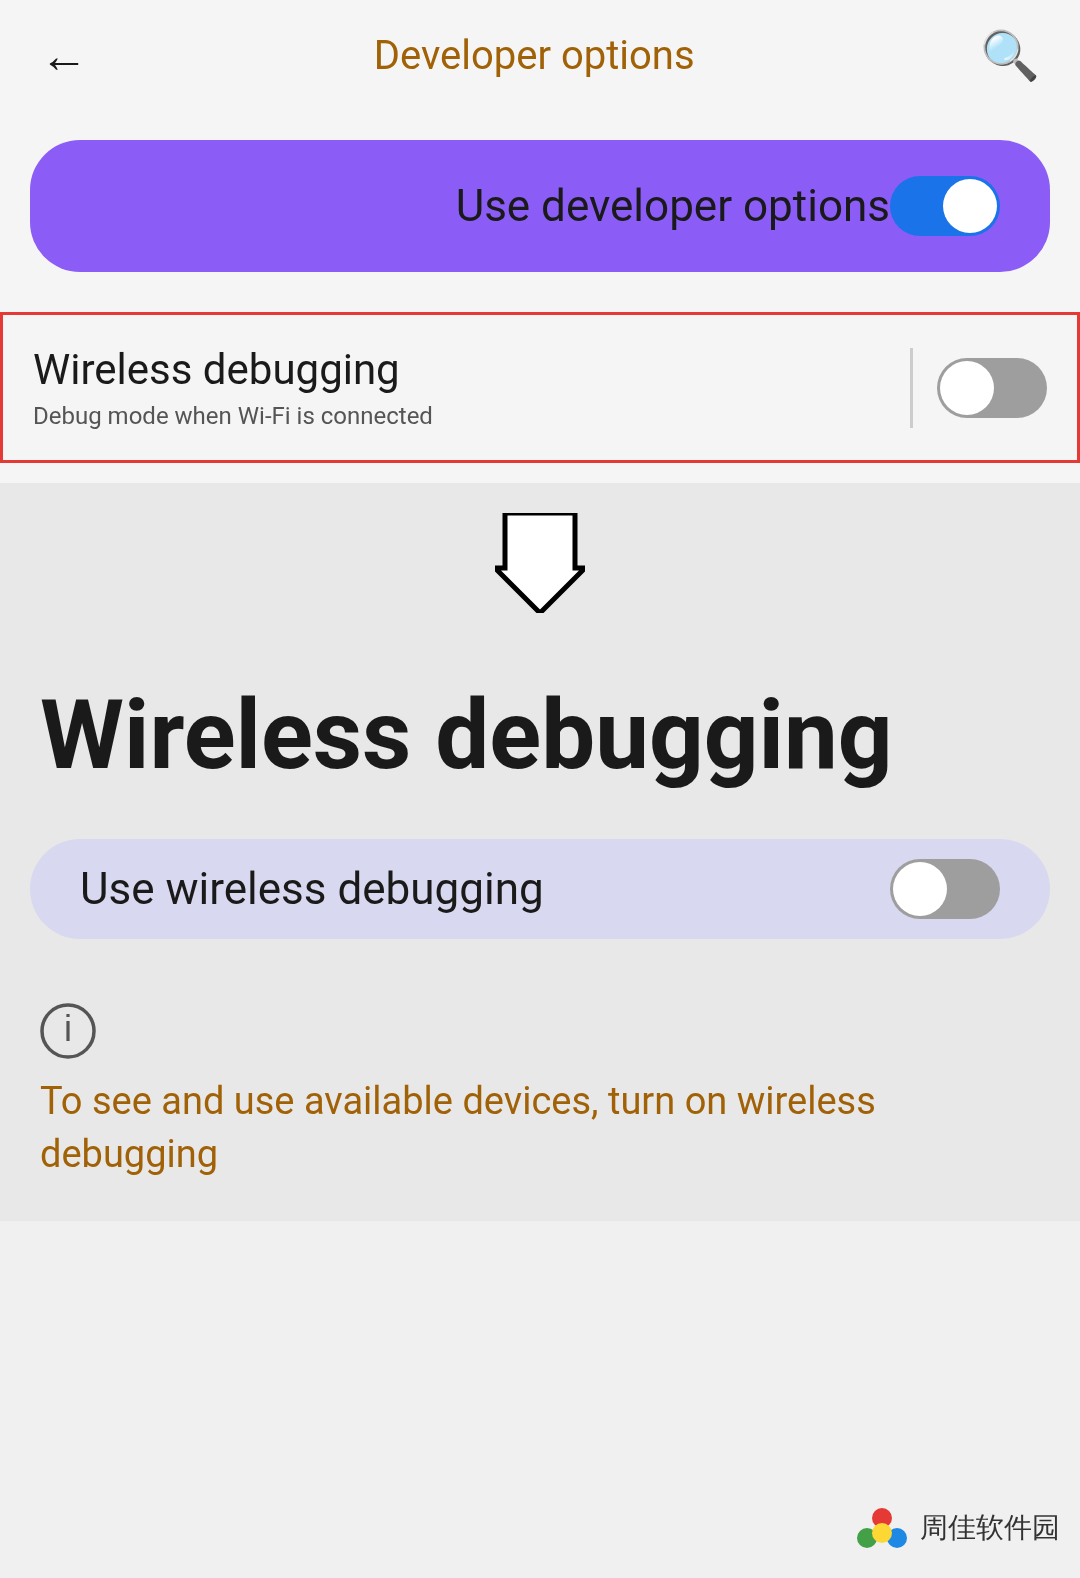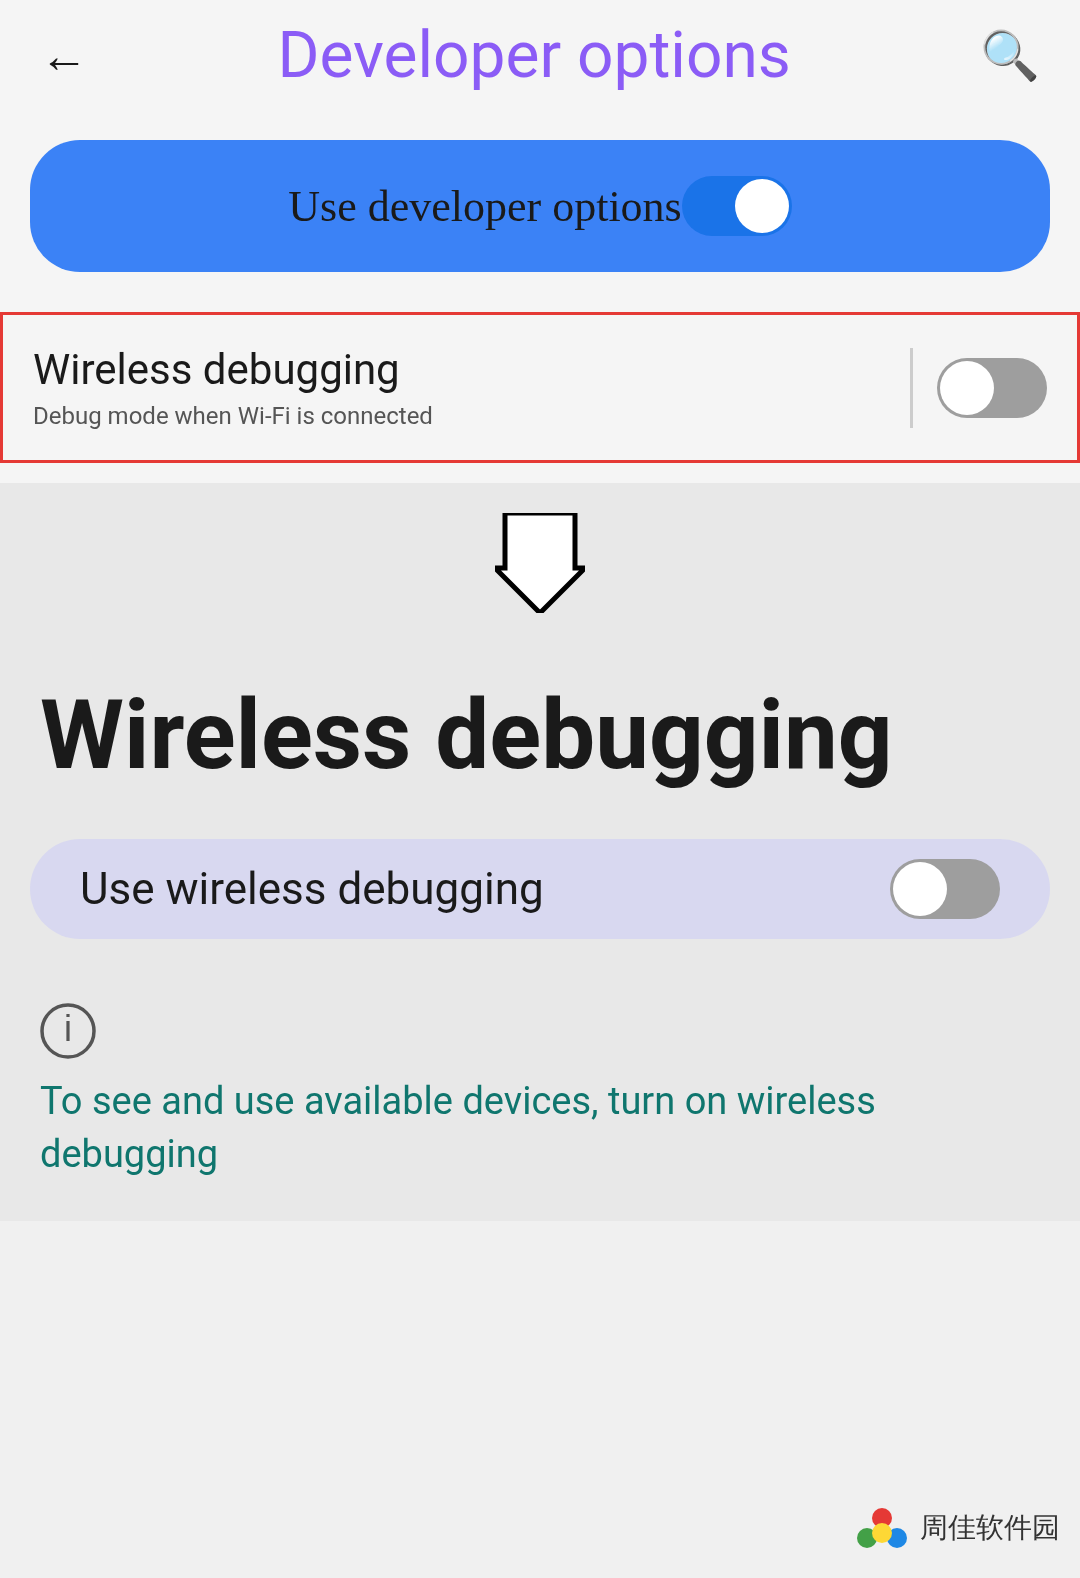--- a/index.html
+++ b/index.html
@@ -26,45 +26,44 @@
       height: 110px;
     }
 
     .top-bar-icon {
       font-size: 48px;
       color: #1a1a1a;
       cursor: pointer;
     }
 
     .top-bar-title {
-      font-size: 64px;
+      font-size: 40px;
       font-weight: 400;
-      color: #8b5cf6;
+      color: #a16207;
     }
 
     .top-bar-search {
       font-size: 48px;
       color: #1a1a1a;
       cursor: pointer;
     }
 
     
     .section-top {
       background-color: #f5f5f5;
       padding: 30px 30px 40px 30px;
     }
 
     .dev-options-card {
-      background-color: #3b82f6;
+      background-color: #8b5cf6;
       border-radius: 50px;
       display: flex;
       align-items: center;
-      justify-content: center;
+      justify-content: flex-end;
       padding: 36px 50px;
-      font-family: Liberation Serif, serif;
     }
 
     .dev-options-label {
       font-size: 44px;
       color: #1a1a1a;
       font-weight: 400;
     }
 
     
     .toggle {
@@ -198,21 +197,21 @@
 
     .info-icon {
       width: 56px;
       height: 56px;
       flex-shrink: 0;
       margin-top: 4px;
     }
 
     .info-text {
       font-size: 38px;
-      color: #0f766e;
+      color: #a16207;
       line-height: 1.4;
     }
 
     
     .watermark {
       position: fixed;
       bottom: 20px;
       right: 20px;
       display: flex;
       align-items: center;

